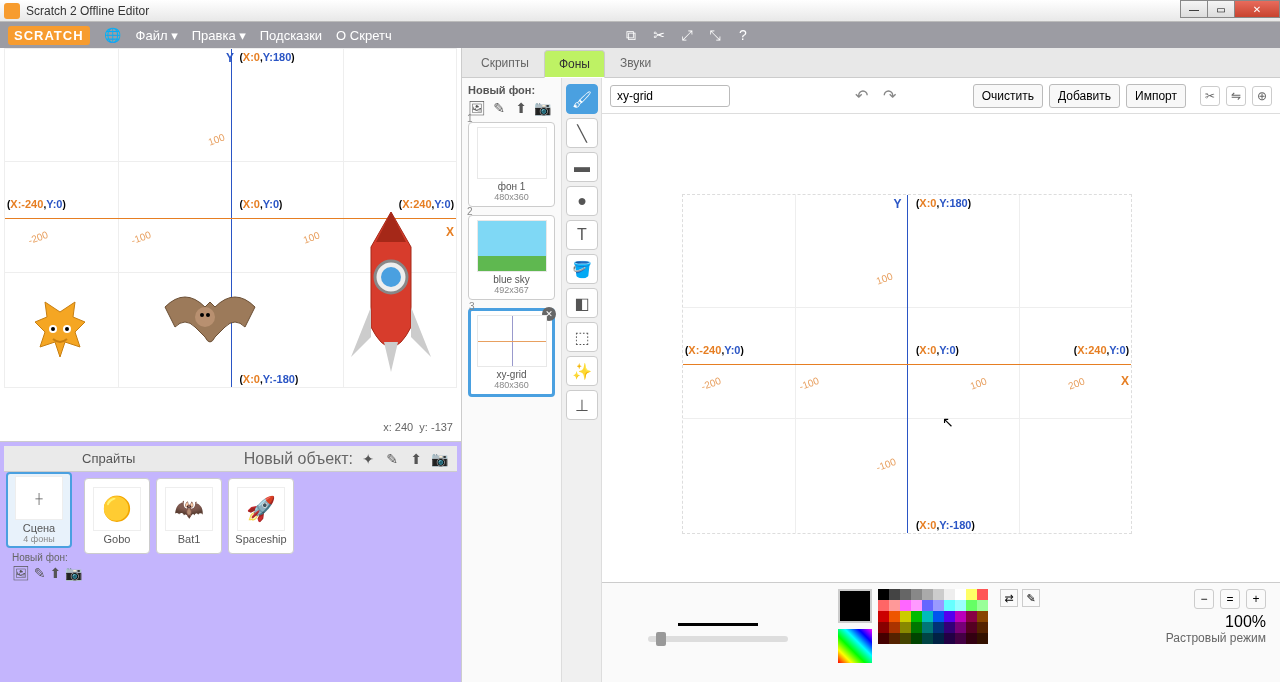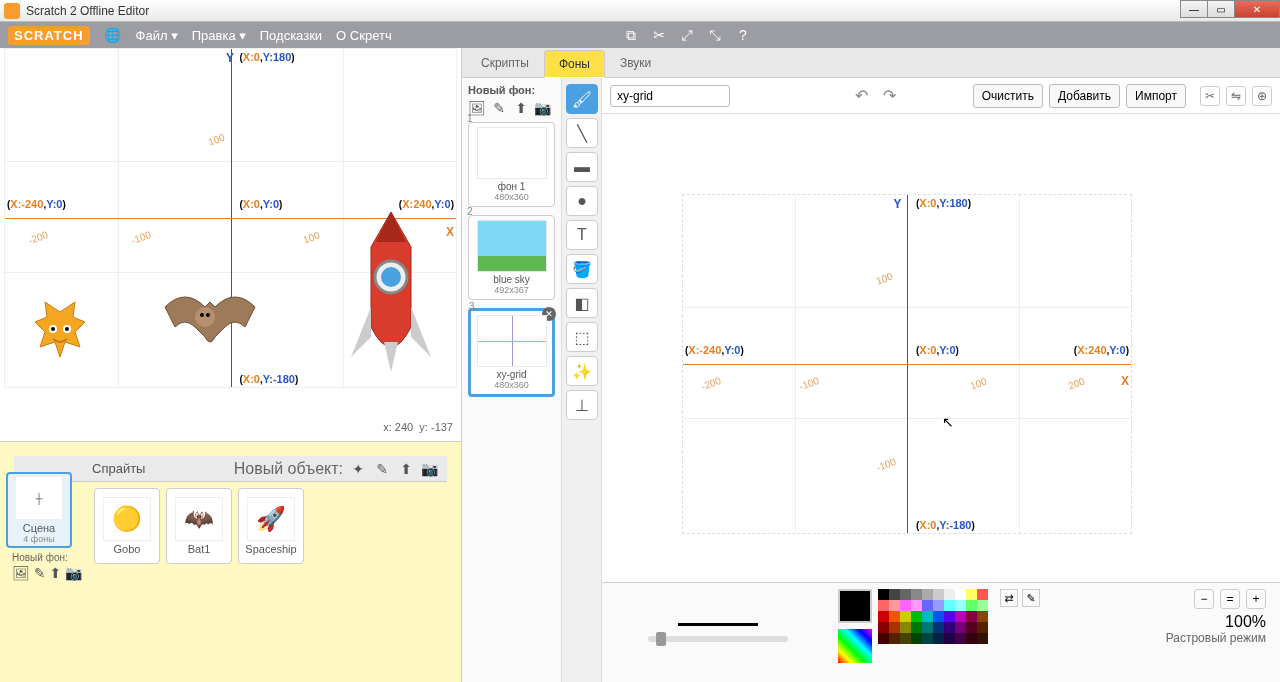--- a/index.html
+++ b/index.html
@@ -33,40 +33,40 @@
 .coord-label .xc{color:#e67e22}
 .coord-label .yc{color:#2a55c5}
 .tick{position:absolute;font-size:10px;color:#e8a060;transform:rotate(-20deg)}
 .axis-letter{position:absolute;font-weight:bold;color:#e67e22;font-size:12px}
 .sprite{position:absolute}
 .gobo{left:20px;bottom:10px;width:70px;height:80px}
 .bat{left:150px;bottom:20px;width:110px;height:90px}
 .rocket{right:10px;bottom:10px;width:110px;height:170px}
 .xy-readout{position:absolute;bottom:8px;right:8px;font-size:11px;color:#666}
 
-.sprites-panel{flex:1;background:#fef9c3;padding:14px}
+.sprites-panel{flex:1;background:#c4b5fd;padding:4px}
 .sprites-header{height:26px;background:#eaeaea;border-bottom:1px solid #ccc;display:flex;align-items:center;padding:0 8px}
 .sprites-label{font-size:13px;color:#555;margin-left:70px}
 .newobj-label{margin-left:auto;color:#666;font-size:16px}
 .newobj-icons{display:flex;gap:6px;margin-left:6px}
 .icn{width:18px;height:16px;display:flex;align-items:center;justify-content:center;color:#555;font-size:14px}
 .sprites-row{display:flex;padding:6px;gap:6px}
 .thumb{width:66px;height:76px;border:1px solid #ccc;border-radius:4px;background:#fff;display:flex;flex-direction:column;align-items:center;justify-content:center;font-size:10px;color:#555;padding:2px;position:relative}
 .thumb.sel{border:2px solid #4aa0e0;background:#e8f2fb}
 .thumb-img{width:48px;height:44px;background:#fff;border:1px solid #eee;display:flex;align-items:center;justify-content:center;font-size:24px}
 .thumb-label{margin-top:2px;text-align:center}
 .thumb-sub{font-size:9px;color:#888}
 .stage-thumb-area{position:absolute;left:6px;top:30px;width:70px}
 .newbg-label{font-size:10px;color:#666;margin:4px 0 2px 6px}
 .newbg-icons{display:flex;gap:4px;margin-left:6px}
 
 .rightcol{flex:1;display:flex;flex-direction:column;background:#f5f5f5}
 .tabs{height:30px;display:flex;align-items:flex-end;padding-left:4px;background:#e8e8e8;border-bottom:1px solid #ccc}
 .tab{padding:6px 14px;font-size:12px;color:#666;border:1px solid transparent;cursor:pointer}
-.tab.active{background:#fde047;border:1px solid #ccc;border-bottom:1px solid #fff;color:#333;border-radius:4px 4px 0 0;margin-bottom:-1px}
+.tab.active{background:#bef264;border:1px solid #ccc;border-bottom:1px solid #fff;color:#333;border-radius:4px 4px 0 0;margin-bottom:-1px}
 
 .editor-area{flex:1;display:flex;background:#fff}
 .bg-list{width:100px;padding:6px;background:#fafafa;border-right:1px solid #ddd}
 .newbg-title{font-size:11px;color:#555;margin-bottom:4px;font-weight:bold}
 .bg-icons{display:flex;gap:4px;margin-bottom:6px}
 .bg-thumb{border:1px solid #ccc;border-radius:4px;padding:4px;margin-bottom:8px;background:#fff;text-align:center;position:relative}
 .bg-thumb.sel{border:3px solid #4aa0e0}
 .bg-num{position:absolute;left:-2px;top:-10px;font-size:10px;color:#888}
 .bg-img{width:70px;height:52px;background:#fff;border:1px solid #e8e8e8;margin:0 auto}
 .bg-name{font-size:10px;color:#555;margin-top:2px}

